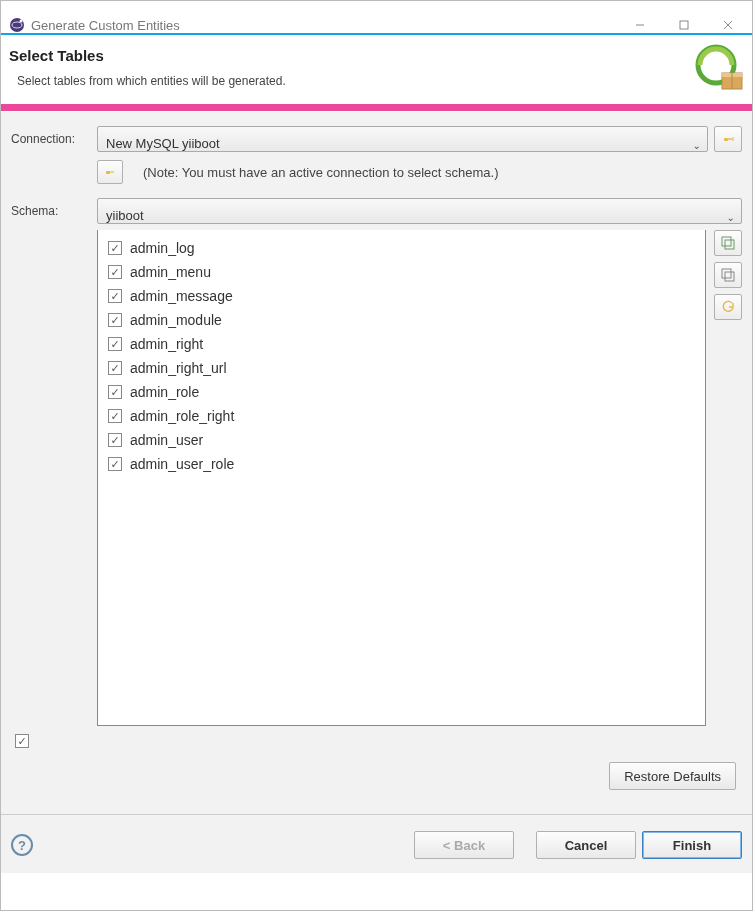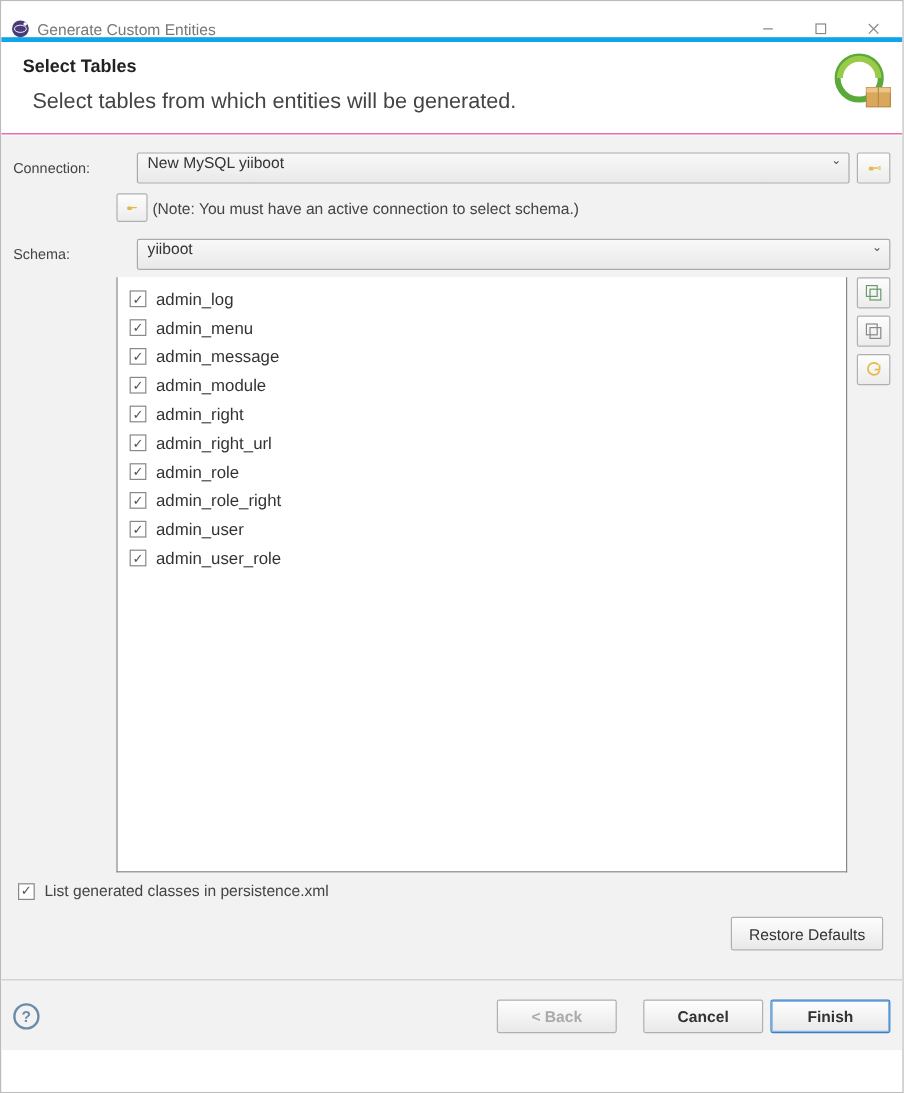--- a/index.html
+++ b/index.html
@@ -14,69 +14,68 @@
       color: #333;
     }
     
     .titlebar {
       height: 34px;
       background: #fff;
       display: flex;
       align-items: center;
       padding: 16px 2px 0 8px;
       color: #777;
-      border-bottom: 4px solid #0ea5e9;
+      border-bottom: 2px solid #0ea5e9;
     }
     .titlebar .app-icon { width: 16px; height: 16px; margin-right: 6px; }
     .titlebar .title { flex: 1; font-size: 13px; }
     .titlebar .win-controls { display: flex; }
     .win-btn {
       width: 44px; height: 30px;
       display: flex; align-items: center; justify-content: center;
       color: #888;
     }
     
     .header {
       background: #fff;
-      padding: 12px 16px 16px 18px;
-      border-bottom: 1px solid #ec4899;
+      padding: 12px 16px 16px 8px;
+      border-bottom: 7px solid #ec4899;
       position: relative;
     }
     .header h1 { font-size: 15px; font-weight: bold; color: #222; }
-    .header p { font-size: 18px; color: #444; margin-top: 10px; padding-left: 8px; }
+    .header p { font-size: 12px; color: #444; margin-top: 10px; padding-left: 8px; }
     .header-icon {
       position: absolute; top: 8px; right: 8px;
       width: 52px; height: 52px;
     }
     
     .content {
       background: #f2f2f2;
       border-top: 1px solid #fff;
       padding: 14px 10px 10px 10px;
     }
     .form-row { display: flex; align-items: center; margin-bottom: 6px; }
     .form-row label.left { width: 86px; color: #444; font-size: 12px; }
     .form-row .field { flex: 1; }
     .combo {
-      display: flex; align-items: flex-start;
+      display: flex; align-items: flex-end;
       background: linear-gradient(#f8f8f8,#e9e9e9);
       border: 1px solid #aaa; border-radius: 2px;
       height: 26px; padding: 0 6px 0 8px;
       font-size: 13px; color: #333;
       justify-content: space-between;
-      margin-left: 17px;
     }
     .combo .chev { font-size: 10px; color: #555; }
     .icon-btn {
       width: 28px; height: 26px;
       display: flex; align-items: center; justify-content: center;
       background: linear-gradient(#fdfdfd,#ececec);
       border: 1px solid #b0b0b0; border-radius: 2px;
     }
-    .note-row { display:flex; align-items:center; gap:4px; margin-left:86px; margin-top:8px; margin-bottom:14px; color:#444; }
+    .note-row { display:flex; align-items:center; gap:20px; margin-left:86px; margin-top:8px; margin-bottom:14px; color:#444; }
     .filter-input {
       width: 100%; height: 26px;
       border: 1px solid #888;
       background: #fff;
       padding: 0 6px; font-size: 13px;
       color: #888;
     }
     .table-area {
       display: flex; align-items: flex-start; gap: 8px;
       margin-left: 86px; margin-top: 0;
@@ -272,21 +271,20 @@
         <svg width="14" height="14" viewBox="0 0 14 14">
           <path d="M 11 3 A 5 5 0 1 0 12 8" fill="none" stroke="#e6b84a" stroke-width="1.4"></path>
           <path d="M 12 3 L 12 7 L 8 7" fill="none" stroke="#e6b84a" stroke-width="1.4"></path>
         </svg>
       </div>
     </div>
   </div>
 
   <div class="footer-check">
     <div class="checkbox">✓</div>
-    <span>List generated classes in persistence.xml</span>
   </div>
 
   <div class="restore-row">
     <div class="btn restore">Restore Defaults</div>
   </div>
 </div>
 
 <div class="bottombar">
   <div class="help-icon">?</div>
   <div class="btn-row">

